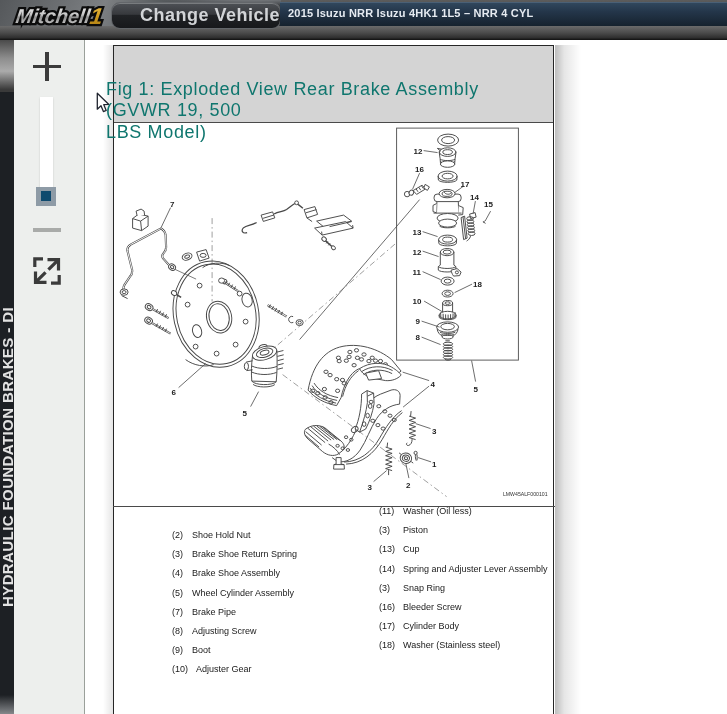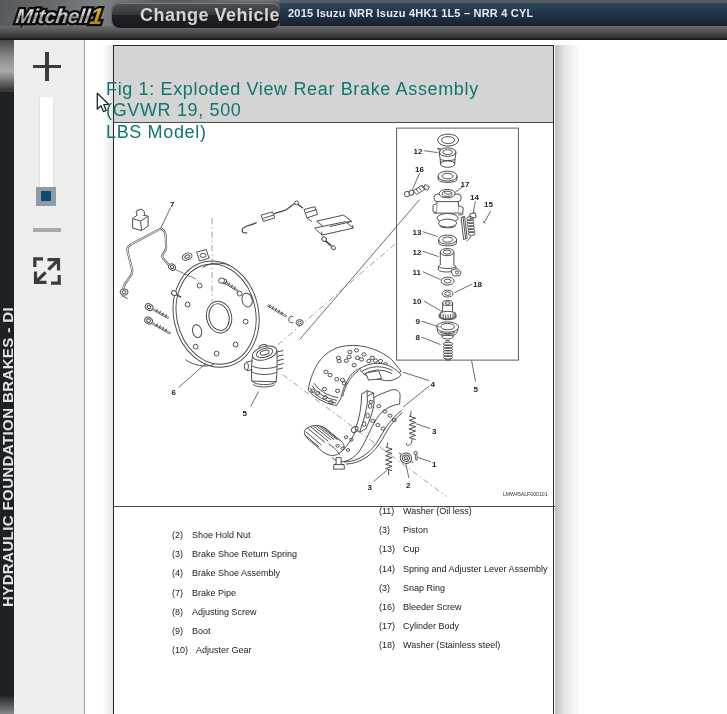--- a/index.html
+++ b/index.html
@@ -521,20 +521,21 @@
     <text x="548" y="496.5" font-size="5.2" fill="#333" stroke="none" text-anchor="end">LMW45ALF000101</text>
   </g>
 </svg>
 
 <div class="abs" style="left:113px;top:505.5px;width:442px;height:1.4px;background:#4a4a4a;"></div>
 
 <div class="abs" style="left:172px;top:526px;font-size:9px;line-height:19.2px;color:#1a1a1a;">
   <div><span style="display:inline-block;width:20px;">(2)</span>Shoe Hold Nut</div>
   <div><span style="display:inline-block;width:20px;">(3)</span>Brake Shoe Return Spring</div>
   <div><span style="display:inline-block;width:20px;">(4)</span>Brake Shoe Assembly</div>
+  <div><span style="display:inline-block;width:20px;">(5)</span>Wheel Cylinder Assembly</div>
   <div><span style="display:inline-block;width:20px;">(7)</span>Brake Pipe</div>
   <div><span style="display:inline-block;width:20px;">(8)</span>Adjusting Screw</div>
   <div><span style="display:inline-block;width:20px;">(9)</span>Boot</div>
   <div><span style="display:inline-block;width:24px;">(10)</span>Adjuster Gear</div>
 </div>
 
 <div class="abs" style="left:379px;top:502px;font-size:9px;line-height:19.2px;color:#1a1a1a;">
   <div><span style="display:inline-block;width:24px;">(11)</span>Washer (Oil less)</div>
   <div><span style="display:inline-block;width:24px;">(3)</span>Piston</div>
   <div><span style="display:inline-block;width:24px;">(13)</span>Cup</div>

